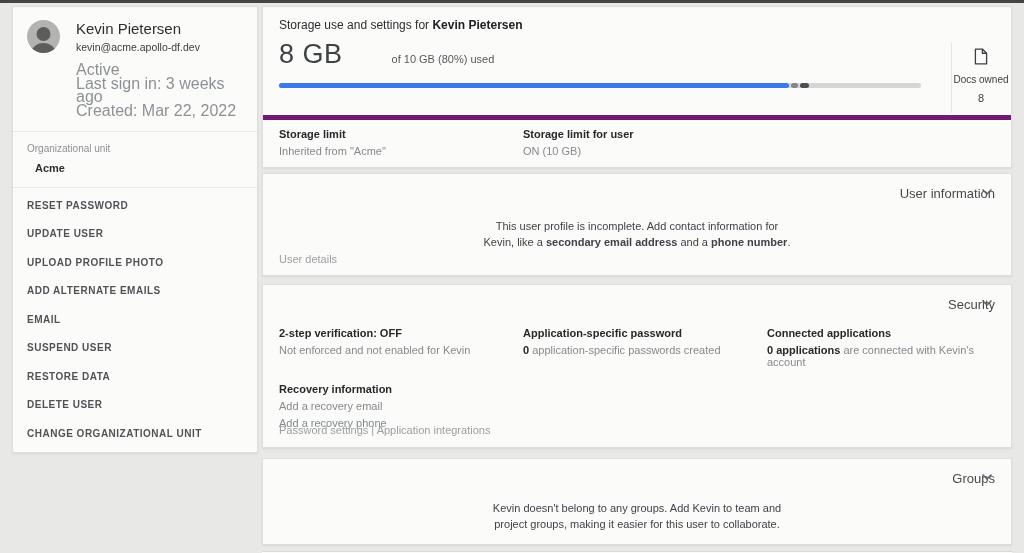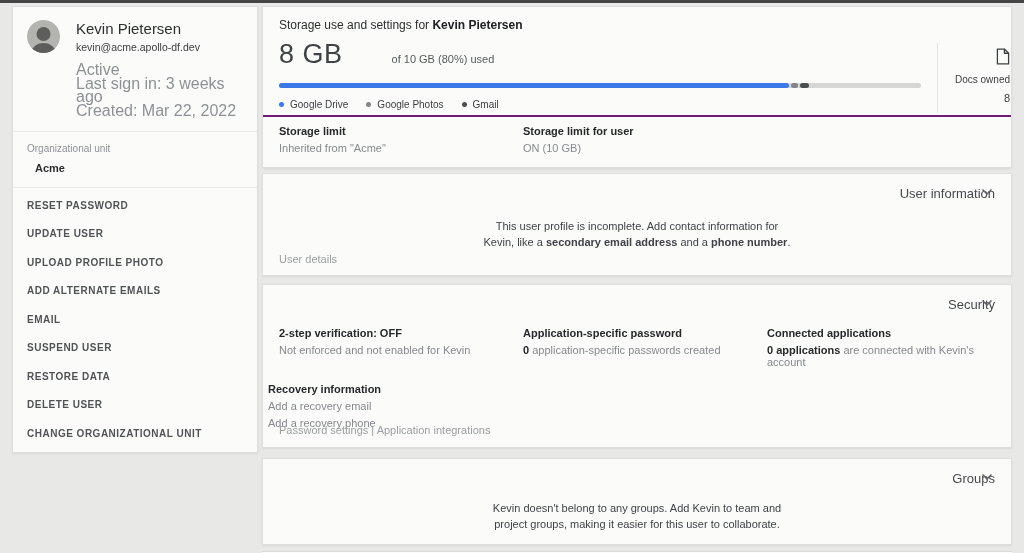--- a/index.html
+++ b/index.html
@@ -32,41 +32,41 @@
   .st-title{padding:11px 16px 0 16px;font-size:12px;color:#2b2d2f;}
   .st-title b{color:#202124;}
   .usage-row{display:flex;align-items:baseline;margin:7px 16px 0 16px;gap:44px;}
   .usage-big{font-size:27px;color:#3f4245;letter-spacing:.5px;}
   .usage-detail{font-size:11px;color:#55585b;margin-left:5px;}
   .bar-track{position:relative;margin:13px 0 0 16px;width:642px;height:5px;border-radius:3px;display:flex;gap:2px;align-items:stretch;}
   .bar-seg{height:5px;border-radius:3px;flex:none;}
   .legend{display:flex;margin:11px 16px 0 16px;font-size:10px;color:#3c4043;}
   .legend-item{display:flex;align-items:center;margin-right:18px;}
   .dot{width:5px;height:5px;border-radius:50%;margin-right:6px;flex:none;}
-  .docs-panel{position:absolute;right:1px;top:36px;width:73px;height:70px;border-left:1px solid #e4e5e1;text-align:right;padding-top:5px;box-sizing:border-box;}
+  .docs-panel{position:absolute;right:1px;top:36px;width:59px;height:70px;border-left:1px solid #e4e5e1;text-align:center;padding-top:5px;box-sizing:border-box;}
   .docs-label{font-size:10px;color:#3c4043;margin-top:5px;}
   .docs-value{font-size:11px;color:#3c4043;margin-top:7px;}
-  .limit-row{position:absolute;left:0;right:0;top:108px;border-top:2px solid #701a75;display:flex;padding:8px 16px 0 16px;}
+  .limit-row{position:absolute;left:0;right:0;top:108px;border-top:5px solid #701a75;display:flex;padding:8px 16px 0 16px;}
   .limit-col1{width:244px;flex:none;}
   .fld-label{font-size:11px;font-weight:bold;color:#26282a;}
   .fld-value{font-size:11px;color:#85898d;margin-top:5px;}
 
   
   #card-userinfo{top:173px;height:103px;}
   .sec-title{padding:12px 16px 0 16px;font-size:13px;color:#46494c;text-align:right;}
   .notice{text-align:center;font-size:11px;line-height:16px;color:#3f4246;margin-top:17px;}
   .corner-link{position:absolute;left:16px;bottom:10px;font-size:11px;color:#9a9ea1;cursor:pointer;}
 
   
   #card-security{top:284px;height:164px;}
   .sec-cols{display:flex;margin:15px 16px 0 16px;}
   .sec-col1,.sec-col2{width:244px;flex:none;}
   .sub-gray{font-size:11px;color:#85898d;margin-top:5px;}
   .sub-gray b{color:#26282a;}
-  .recovery{margin:15px 16px 0 5px;}
+  .recovery{margin:15px 16px 0 16px;}
   .rec-link{font-size:11px;color:#85898d;margin-top:5px;cursor:pointer;}
   .rec-link:first-of-type{margin-top:8px;}
   .footer-links{position:absolute;left:16px;bottom:11px;font-size:11px;color:#9a9ea1;}
   .footer-links span{cursor:pointer;}
 
   
   #card-groups{top:458px;height:87px;}
 
   .next-card-strip{position:absolute;left:262px;top:551px;width:750px;height:2px;background:#fbfcfa;border-top:1px solid #d8dad6;}
 </style>
@@ -119,34 +119,20 @@
     </div>
     <div class="usage-row">
       <span class="usage-big">8 GB</span>
       <span class="usage-detail">of 10 GB (80%) used</span>
     </div>
     <div class="bar-track" style="background: rgb(214, 215, 212);">
       <div class="bar-seg" style="width: 79.5%; background: rgb(59, 120, 232);"></div>
       <div class="bar-seg" style="width: 1%; background: rgb(130, 134, 139);"></div>
       <div class="bar-seg" style="width: 1.5%; background: rgb(74, 77, 81);"></div>
     </div>
-    <div class="legend">
-      <div class="legend-item">
-        <span class="dot" style="background: rgb(59, 120, 232);"></span>
-        <span>Google Drive</span>
-      </div>
-      <div class="legend-item">
-        <span class="dot" style="background: rgb(130, 134, 139);"></span>
-        <span>Google Photos</span>
-      </div>
-      <div class="legend-item">
-        <span class="dot" style="background: rgb(74, 77, 81);"></span>
-        <span>Gmail</span>
-      </div>
-    </div>
     <div class="docs-panel">
       <svg width="14" height="17" viewBox="0 0 15 18">
         <path d="M1.5 1h7.5l4.5 4.5V17h-12z" fill="none" stroke="#3c4043" stroke-width="1.4" stroke-linejoin="round"></path>
         <path d="M9 1v4.5h4.5" fill="none" stroke="#3c4043" stroke-width="1.4" stroke-linejoin="round"></path>
       </svg>
       <div class="docs-label">Docs owned</div>
       <div class="docs-value">8</div>
     </div>
     <div class="limit-row">
       <div class="limit-col1">

